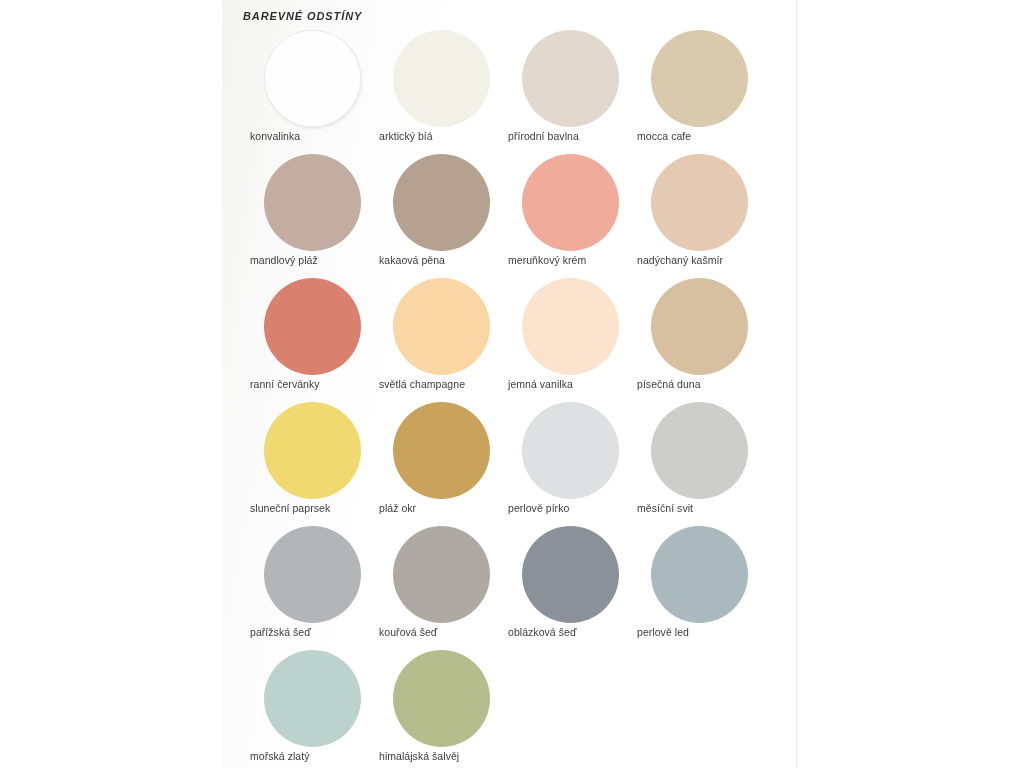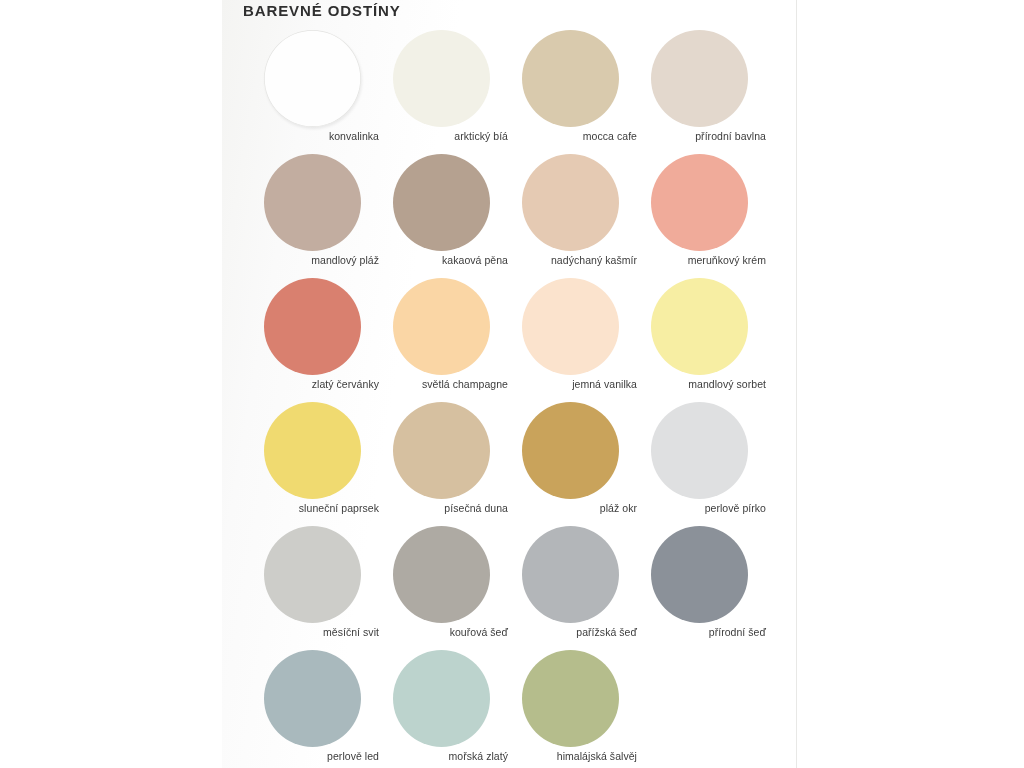--- a/index.html
+++ b/index.html
@@ -42,26 +42,27 @@
     left: 796px;
     top: 0;
     width: 1px;
     height: 768px;
     background: #e8e8e6;
   }
 
   #palette-title {
     position: absolute;
     left: 243px;
-    top: 2px;
-    font-size: 15px;
+    top: 10px;
+    font-size: 11px;
     font-weight: bold;
     letter-spacing: 0.9px;
     color: #2f2f2f;
     white-space: nowrap;
+    font-style: italic;
   }
 
   #swatch-grid {
     position: absolute;
     left: 250px;
     top: 26px;
     width: 530px;
     display: grid;
     grid-template-columns: repeat(4, 129px);
     grid-auto-rows: 124px;
@@ -86,21 +87,21 @@
   }
   .swatch-disc.is-white {
     box-shadow: 0 0 0 0.7px #e2e2e0 inset, 1px 2px 3px rgba(0,0,0,0.07);
   }
 
   .swatch-label {
     position: absolute;
     left: 0;
     top: 104px;
     width: 129px;
-    text-align: right;
+    text-align: left;
     font-size: 10.5px;
     color: #3c3c3c;
     letter-spacing: 0.05px;
     white-space: nowrap;
   }
 </style>
 </head>
 <body>
 
 <div id="page-sheet">
@@ -112,90 +113,86 @@
   <div id="swatch-grid">
       <div class="swatch-cell">
         <div class="swatch-disc is-white" style="background: rgb(254, 254, 254);"></div>
         <div class="swatch-label">konvalinka</div>
       </div>
       <div class="swatch-cell">
         <div class="swatch-disc" style="background: rgb(242, 241, 231);"></div>
         <div class="swatch-label">arktický bíá</div>
       </div>
       <div class="swatch-cell">
+        <div class="swatch-disc" style="background: rgb(227, 216, 205);"></div>
+        <div class="swatch-label">přírodní bavlna</div>
+      </div>
+      <div class="swatch-cell">
         <div class="swatch-disc" style="background: rgb(217, 202, 173);"></div>
         <div class="swatch-label">mocca cafe</div>
       </div>
       <div class="swatch-cell">
-        <div class="swatch-disc" style="background: rgb(227, 216, 205);"></div>
-        <div class="swatch-label">přírodní bavlna</div>
-      </div>
-      <div class="swatch-cell">
         <div class="swatch-disc" style="background: rgb(194, 173, 160);"></div>
         <div class="swatch-label">mandlový pláž</div>
       </div>
       <div class="swatch-cell">
         <div class="swatch-disc" style="background: rgb(181, 161, 144);"></div>
         <div class="swatch-label">kakaová pěna</div>
       </div>
       <div class="swatch-cell">
+        <div class="swatch-disc" style="background: rgb(240, 171, 154);"></div>
+        <div class="swatch-label">meruňkový krém</div>
+      </div>
+      <div class="swatch-cell">
         <div class="swatch-disc" style="background: rgb(229, 202, 179);"></div>
         <div class="swatch-label">nadýchaný kašmír</div>
       </div>
       <div class="swatch-cell">
-        <div class="swatch-disc" style="background: rgb(240, 171, 154);"></div>
-        <div class="swatch-label">meruňkový krém</div>
-      </div>
-      <div class="swatch-cell">
         <div class="swatch-disc" style="background: rgb(217, 128, 111);"></div>
-        <div class="swatch-label">zlatý červánky</div>
+        <div class="swatch-label">ranní červánky</div>
       </div>
       <div class="swatch-cell">
         <div class="swatch-disc" style="background: rgb(250, 214, 165);"></div>
         <div class="swatch-label">světlá champagne</div>
       </div>
       <div class="swatch-cell">
         <div class="swatch-disc" style="background: rgb(251, 227, 205);"></div>
         <div class="swatch-label">jemná vanilka</div>
       </div>
       <div class="swatch-cell">
-        <div class="swatch-disc" style="background: rgb(247, 238, 163);"></div>
-        <div class="swatch-label">mandlový sorbet</div>
+        <div class="swatch-disc" style="background: rgb(214, 192, 160);"></div>
+        <div class="swatch-label">písečná duna</div>
       </div>
       <div class="swatch-cell">
         <div class="swatch-disc" style="background: rgb(240, 218, 112);"></div>
         <div class="swatch-label">sluneční paprsek</div>
       </div>
       <div class="swatch-cell">
-        <div class="swatch-disc" style="background: rgb(214, 192, 160);"></div>
-        <div class="swatch-label">písečná duna</div>
-      </div>
-      <div class="swatch-cell">
         <div class="swatch-disc" style="background: rgb(201, 163, 91);"></div>
         <div class="swatch-label">pláž okr</div>
       </div>
       <div class="swatch-cell">
         <div class="swatch-disc" style="background: rgb(223, 224, 225);"></div>
         <div class="swatch-label">perlově pírko</div>
       </div>
       <div class="swatch-cell">
         <div class="swatch-disc" style="background: rgb(205, 205, 201);"></div>
         <div class="swatch-label">měsíční svit</div>
       </div>
       <div class="swatch-cell">
+        <div class="swatch-disc" style="background: rgb(179, 182, 185);"></div>
+        <div class="swatch-label">pařížská šeď</div>
+      </div>
+      <div class="swatch-cell">
         <div class="swatch-disc" style="background: rgb(174, 170, 163);"></div>
         <div class="swatch-label">kouřová šeď</div>
       </div>
       <div class="swatch-cell">
-        <div class="swatch-disc" style="background: rgb(179, 182, 185);"></div>
-        <div class="swatch-label">pařížská šeď</div>
-      </div>
-      <div class="swatch-cell">
         <div class="swatch-disc" style="background: rgb(139, 145, 153);"></div>
-        <div class="swatch-label">přírodní šeď</div>
+        <div class="swatch-label">oblázková šeď</div>
       </div>
       <div class="swatch-cell">
         <div class="swatch-disc" style="background: rgb(169, 185, 189);"></div>
         <div class="swatch-label">perlově led</div>
       </div>
       <div class="swatch-cell">
         <div class="swatch-disc" style="background: rgb(188, 211, 205);"></div>
         <div class="swatch-label">mořská zlatý</div>
       </div>
       <div class="swatch-cell">

